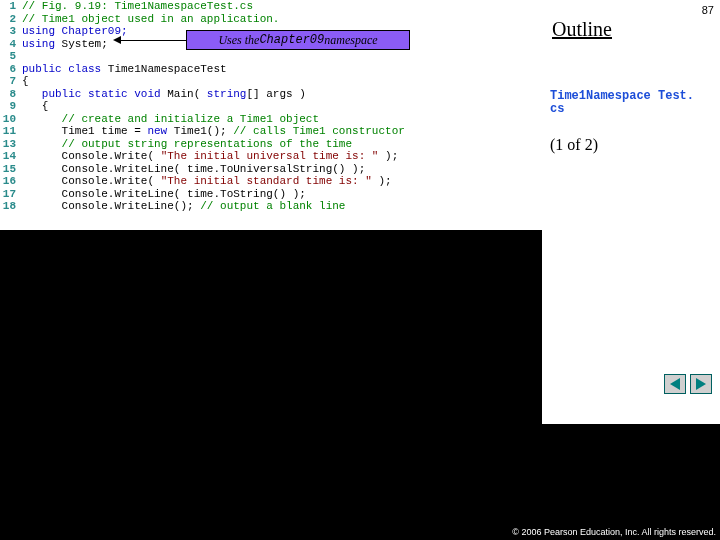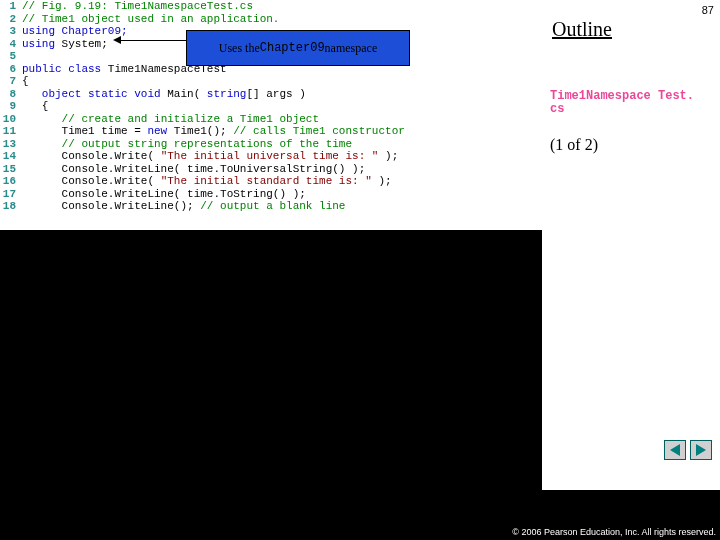--- a/index.html
+++ b/index.html
@@ -39,28 +39,29 @@
   .c-key     { color: #0000c8; }
   .c-str     { color: #820000; }
   .c-plain   { color: #000; }
   .c-keybold { color: #0000c8; font-weight: normal; }
 
   .callout {
     position: absolute;
     left: 186px;
     top: 30px;
     width: 224px;
-    height: 36px;
+    height: 20px;
     border: 1px solid #000;
-    background: #1d4ed8;
+    background: #8b5cf6;
     font-family: "Times New Roman", serif;
     font-size: 12px;
     display: flex;
     align-items: center;
     justify-content: center;
+    font-style: italic;
   }
   .callout .mono { font-family: "Courier New", monospace; text-align: right; }
   .arrow-line {
     position: absolute;
     left: 118px;
     top: 40px;
     width: 68px;
     height: 1px;
     background: #000;
   }
@@ -72,21 +73,21 @@
     border-top: 4px solid transparent;
     border-bottom: 4px solid transparent;
     border-right: 8px solid #000;
   }
 
   .right-panel {
     position: absolute;
     left: 542px;
     top: 0;
     right: 0;
-    height: 490px;
+    height: 424px;
     background: #fff;
     text-decoration: underline;
   }
   .page-num {
     position: absolute;
     top: 4px;
     right: 6px;
     font-size: 11px;
     color: #000;
   }
@@ -99,21 +100,21 @@
     color: #000;
     text-decoration: underline;
   }
   .filename {
     position: absolute;
     top: 90px;
     left: 8px;
     font-family: "Courier New", monospace;
     font-size: 12px;
     font-weight: bold;
-    color: #ec4899;
+    color: #1d4ed8;
     line-height: 1.1;
   }
   .part {
     position: absolute;
     top: 136px;
     left: 8px;
     font-family: "Times New Roman", serif;
     font-size: 16px;
     color: #000;
   }
@@ -161,21 +162,21 @@
 <body>
 
 <div class="code-panel" id="code-panel">
     <div class="code-line"><span class="ln">1</span><span class="code"><span class="c-comment">// Fig. 9.19: Time1NamespaceTest.cs</span></span></div>
     <div class="code-line"><span class="ln">2</span><span class="code"><span class="c-comment">// Time1 object used in an application.</span></span></div>
     <div class="code-line"><span class="ln">3</span><span class="code"><span class="c-keybold">using Chapter09;</span></span></div>
     <div class="code-line"><span class="ln">4</span><span class="code"><span class="c-key">using</span><span class="c-plain"> System;</span></span></div>
     <div class="code-line"><span class="ln">5</span><span class="code"><span class="c-plain"></span></span></div>
     <div class="code-line"><span class="ln">6</span><span class="code"><span class="c-key">public class</span><span class="c-plain"> Time1NamespaceTest</span></span></div>
     <div class="code-line"><span class="ln">7</span><span class="code"><span class="c-plain">{</span></span></div>
-    <div class="code-line"><span class="ln">8</span><span class="code"><span class="c-plain">   </span><span class="c-key">object static void</span><span class="c-plain"> Main( </span><span class="c-key">string</span><span class="c-plain">[] args )</span></span></div>
+    <div class="code-line"><span class="ln">8</span><span class="code"><span class="c-plain">   </span><span class="c-key">public static void</span><span class="c-plain"> Main( </span><span class="c-key">string</span><span class="c-plain">[] args )</span></span></div>
     <div class="code-line"><span class="ln">9</span><span class="code"><span class="c-plain">   {</span></span></div>
     <div class="code-line"><span class="ln">10</span><span class="code"><span class="c-plain">      </span><span class="c-comment">// create and initialize a Time1 object</span></span></div>
     <div class="code-line"><span class="ln">11</span><span class="code"><span class="c-plain">      Time1 time = </span><span class="c-key">new</span><span class="c-plain"> Time1(); </span><span class="c-comment">// calls Time1 constructor</span></span></div>
     <div class="code-line"><span class="ln">13</span><span class="code"><span class="c-plain">      </span><span class="c-comment">// output string representations of the time</span></span></div>
     <div class="code-line"><span class="ln">14</span><span class="code"><span class="c-plain">      Console.Write( </span><span class="c-str">"The initial universal time is: "</span><span class="c-plain"> );</span></span></div>
     <div class="code-line"><span class="ln">15</span><span class="code"><span class="c-plain">      Console.WriteLine( time.ToUniversalString() );</span></span></div>
     <div class="code-line"><span class="ln">16</span><span class="code"><span class="c-plain">      Console.Write( </span><span class="c-str">"The initial standard time is: "</span><span class="c-plain"> );</span></span></div>
     <div class="code-line"><span class="ln">17</span><span class="code"><span class="c-plain">      Console.WriteLine( time.ToString() );</span></span></div>
     <div class="code-line"><span class="ln">18</span><span class="code"><span class="c-plain">      Console.WriteLine(); </span><span class="c-comment">// output a blank line</span></span></div>
   </div>

